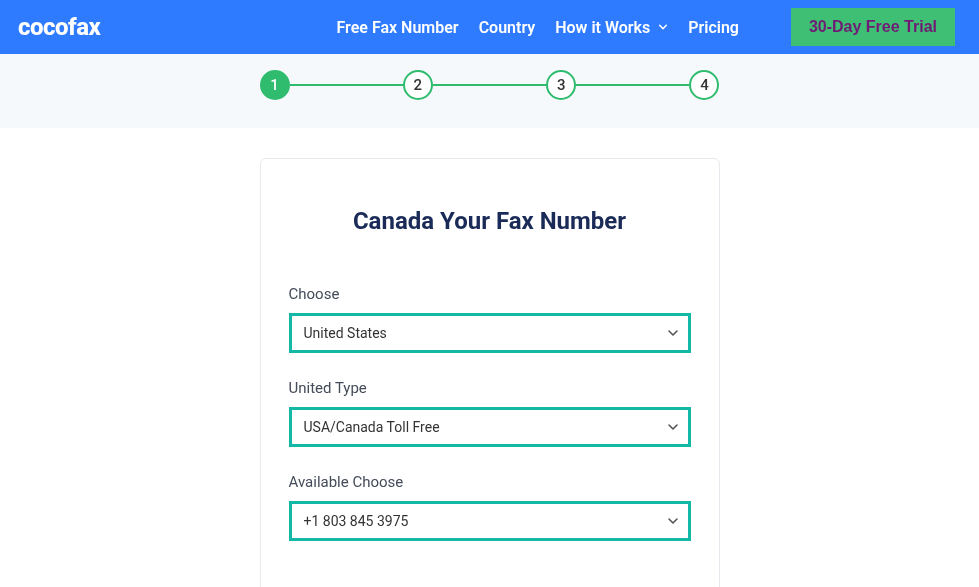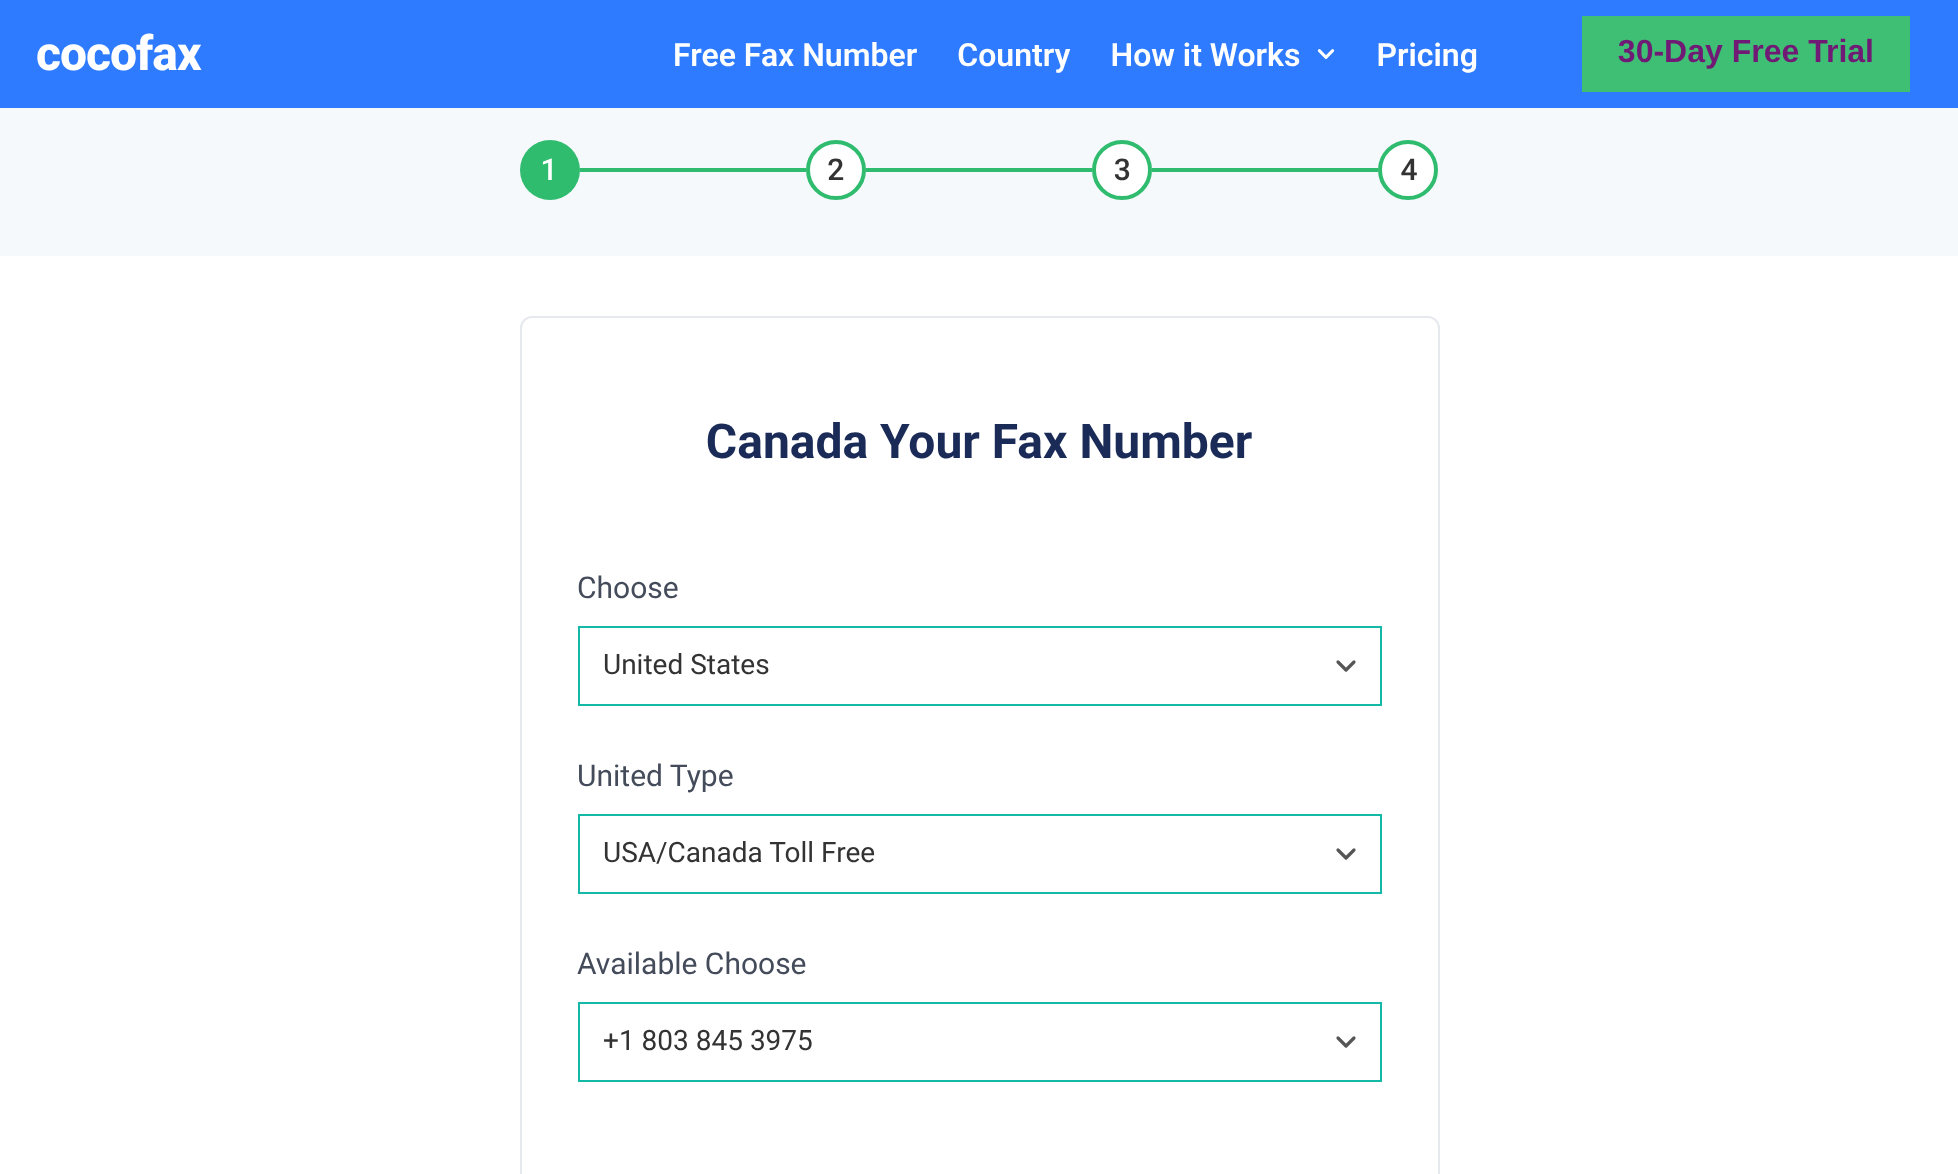--- a/index.html
+++ b/index.html
@@ -106,21 +106,21 @@
       font-size: 15px;
       margin-bottom: 10px;
       display: block;
     }
     .select-wrap {
       position: relative;
     }
     .select {
       width: 100%;
       height: 40px;
-      border: 1px solid #14b8a6;
+      border: 3px solid #14b8a6;
       background: #fff;
       padding: 0 36px 0 12px;
       font-size: 14px;
       color: #333;
       appearance: none;
       cursor: pointer;
       font-family: inherit;
     }
     .select-chevron {
       position: absolute;

